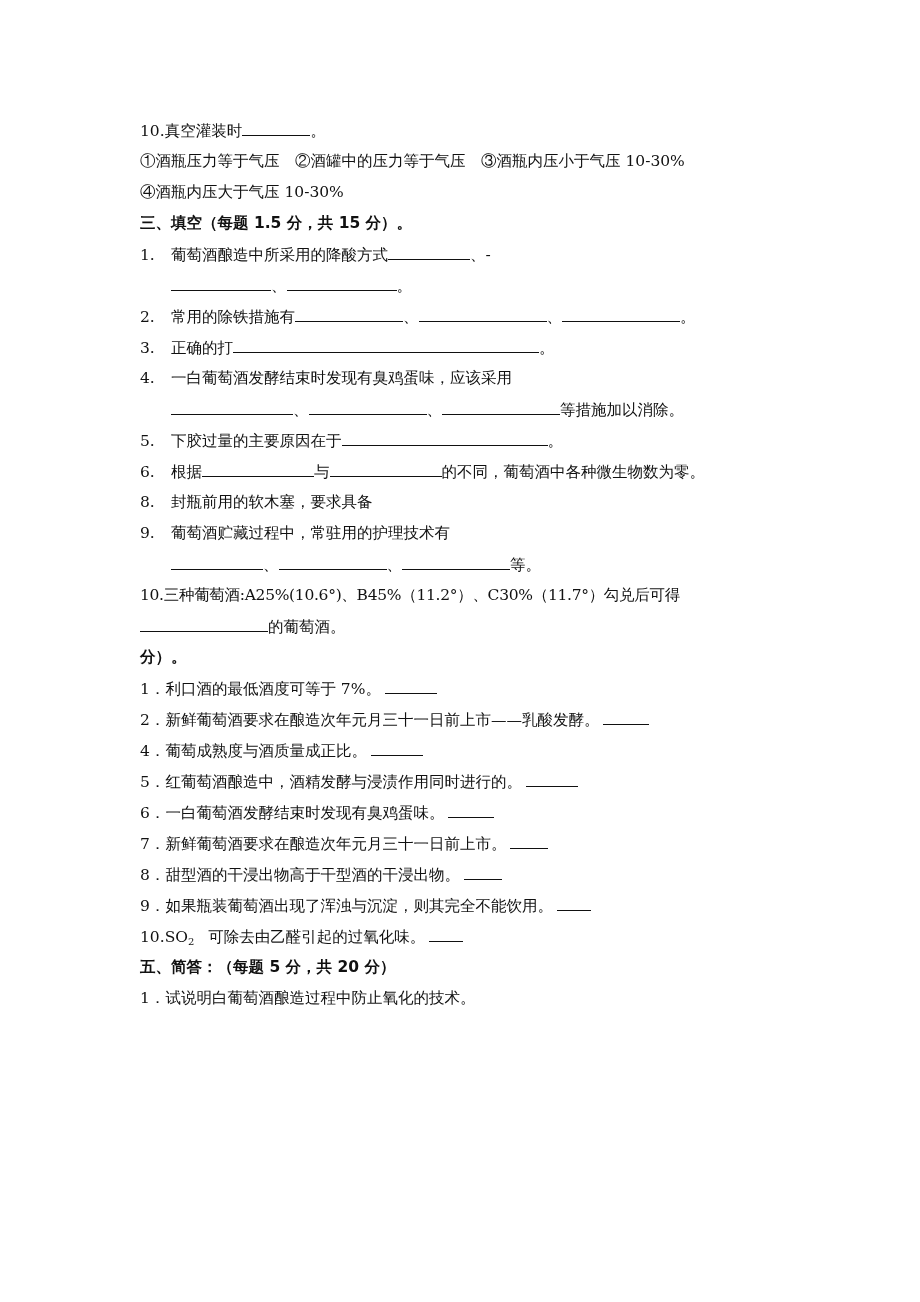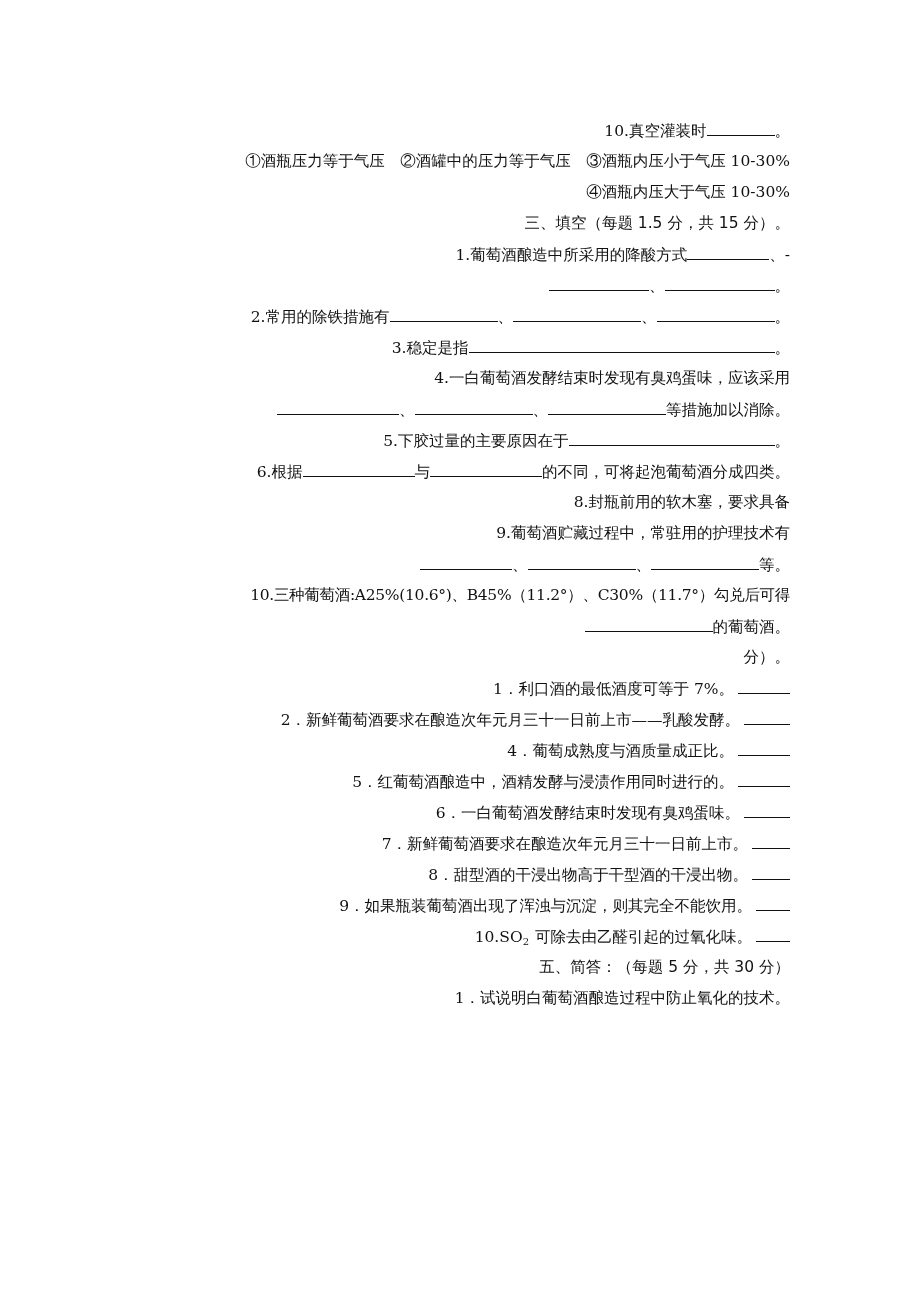--- a/index.html
+++ b/index.html
@@ -1,20 +1,20 @@
 <!DOCTYPE html>
 <html><head>
 <meta charset="utf-8">
 <style>
   html, body { margin: 0; padding: 0; background: #ffffff; }
   body { width: 920px; height: 1302px; position: relative; overflow: hidden;
          font-family: "DejaVu Serif", "Liberation Serif", serif; color: #111; }
   .page { position: absolute; left: 140px; top: 117px; width: 650px; }
-  .line { height: 31px; line-height: 26px; font-size: 15.5px; white-space: nowrap; position: relative; text-align: right; }
-  .heading { font-weight: normal; font-family: "DejaVu Sans", "Liberation Sans", sans-serif; font-size: 15.5px; }
+  .line { height: 31px; line-height: 26px; font-size: 15.5px; white-space: nowrap; position: relative; }
+  .heading { font-weight: bold; font-family: "DejaVu Sans", "Liberation Sans", sans-serif; font-size: 15.5px; }
   .indent { padding-left: 31px; }
   .num { display: inline-block; width: 31px; }
   .blank { display: inline-block; border-bottom: 1px solid #111; height: 18px; vertical-align: baseline; }
   .blank.judge { border-bottom: 1.5px solid #111; }
   sub { font-size: 10px; vertical-align: -3px; }
 </style>
 </head>
 <body>
 
 <div class="page">
@@ -32,36 +32,36 @@
   </div>
   <div class="line indent">
     <span class="blank" style="width:100px"></span><span>、</span><span class="blank" style="width:110px"></span><span>。</span>
   </div>
 
   <div class="line">
     <span class="num">2.</span><span>常用的除铁措施有</span><span class="blank" style="width:108px"></span><span>、</span><span class="blank" style="width:128px"></span><span>、</span><span class="blank" style="width:118px"></span><span>。</span>
   </div>
 
   <div class="line">
-    <span class="num">3.</span><span>稳定是指</span><span class="blank" style="width:306px"></span><span>。</span>
+    <span class="num">3.</span><span>正确的打</span><span class="blank" style="width:306px"></span><span>。</span>
   </div>
 
   <div class="line">
     <span class="num">4.</span><span>一白葡萄酒发酵结束时发现有臭鸡蛋味，应该采用</span>
   </div>
   <div class="line indent">
     <span class="blank" style="width:122px"></span><span>、</span><span class="blank" style="width:118px"></span><span>、</span><span class="blank" style="width:118px"></span><span>等措施加以消除。</span>
   </div>
 
   <div class="line">
     <span class="num">5.</span><span>下胶过量的主要原因在于</span><span class="blank" style="width:206px"></span><span>。</span>
   </div>
 
   <div class="line">
-    <span class="num">6.</span><span>根据</span><span class="blank" style="width:112px"></span><span>与</span><span class="blank" style="width:112px"></span><span>的不同，可将起泡葡萄酒分成四类。</span>
+    <span class="num">6.</span><span>根据</span><span class="blank" style="width:112px"></span><span>与</span><span class="blank" style="width:112px"></span><span>的不同，葡萄酒中各种微生物数为零。</span>
   </div>
 
 
   <div class="line">
     <span class="num">8.</span><span>封瓶前用的软木塞，要求具备</span>
   </div>
 
   <div class="line">
     <span class="num">9.</span><span>葡萄酒贮藏过程中，常驻用的护理技术有</span>
   </div>
@@ -77,18 +77,18 @@
   <div class="line heading">分）。</div>
 
   <div class="line"><span>1．</span><span>利口酒的最低酒度可等于 7%。</span><span class="blank judge" style="width:52px;margin-left:4px"></span></div>
   <div class="line"><span>2．</span><span>新鲜葡萄酒要求在酿造次年元月三十一日前上市——乳酸发酵。</span><span class="blank judge" style="width:46px;margin-left:4px"></span></div>
   <div class="line"><span>4．</span><span>葡萄成熟度与酒质量成正比。</span><span class="blank judge" style="width:52px;margin-left:4px"></span></div>
   <div class="line"><span>5．</span><span>红葡萄酒酿造中，酒精发酵与浸渍作用同时进行的。</span><span class="blank judge" style="width:52px;margin-left:4px"></span></div>
   <div class="line"><span>6．</span><span>一白葡萄酒发酵结束时发现有臭鸡蛋味。</span><span class="blank judge" style="width:46px;margin-left:4px"></span></div>
   <div class="line"><span>7．</span><span>新鲜葡萄酒要求在酿造次年元月三十一日前上市。</span><span class="blank judge" style="width:38px;margin-left:4px"></span></div>
   <div class="line"><span>8．</span><span>甜型酒的干浸出物高于干型酒的干浸出物。</span><span class="blank judge" style="width:38px;margin-left:4px"></span></div>
   <div class="line"><span>9．</span><span>如果瓶装葡萄酒出现了浑浊与沉淀，则其完全不能饮用。</span><span class="blank judge" style="width:34px;margin-left:4px"></span></div>
-  <div class="line"><span>10.</span><span>SO</span><sub>2</sub><span style="margin-left:6px">可除去由乙醛引起的过氧化味。</span><span class="blank judge" style="width:34px;margin-left:4px"></span></div>
+  <div class="line"><span>10.</span><span>SO</span><sub>2</sub><span style="margin-left:14px">可除去由乙醛引起的过氧化味。</span><span class="blank judge" style="width:34px;margin-left:4px"></span></div>
 
-  <div class="line heading">五、简答：（每题 5 分，共 30 分）</div>
+  <div class="line heading">五、简答：（每题 5 分，共 20 分）</div>
   <div class="line"><span>1．</span><span>试说明白葡萄酒酿造过程中防止氧化的技术。</span></div>
 
 </div>
 
 </body></html>

